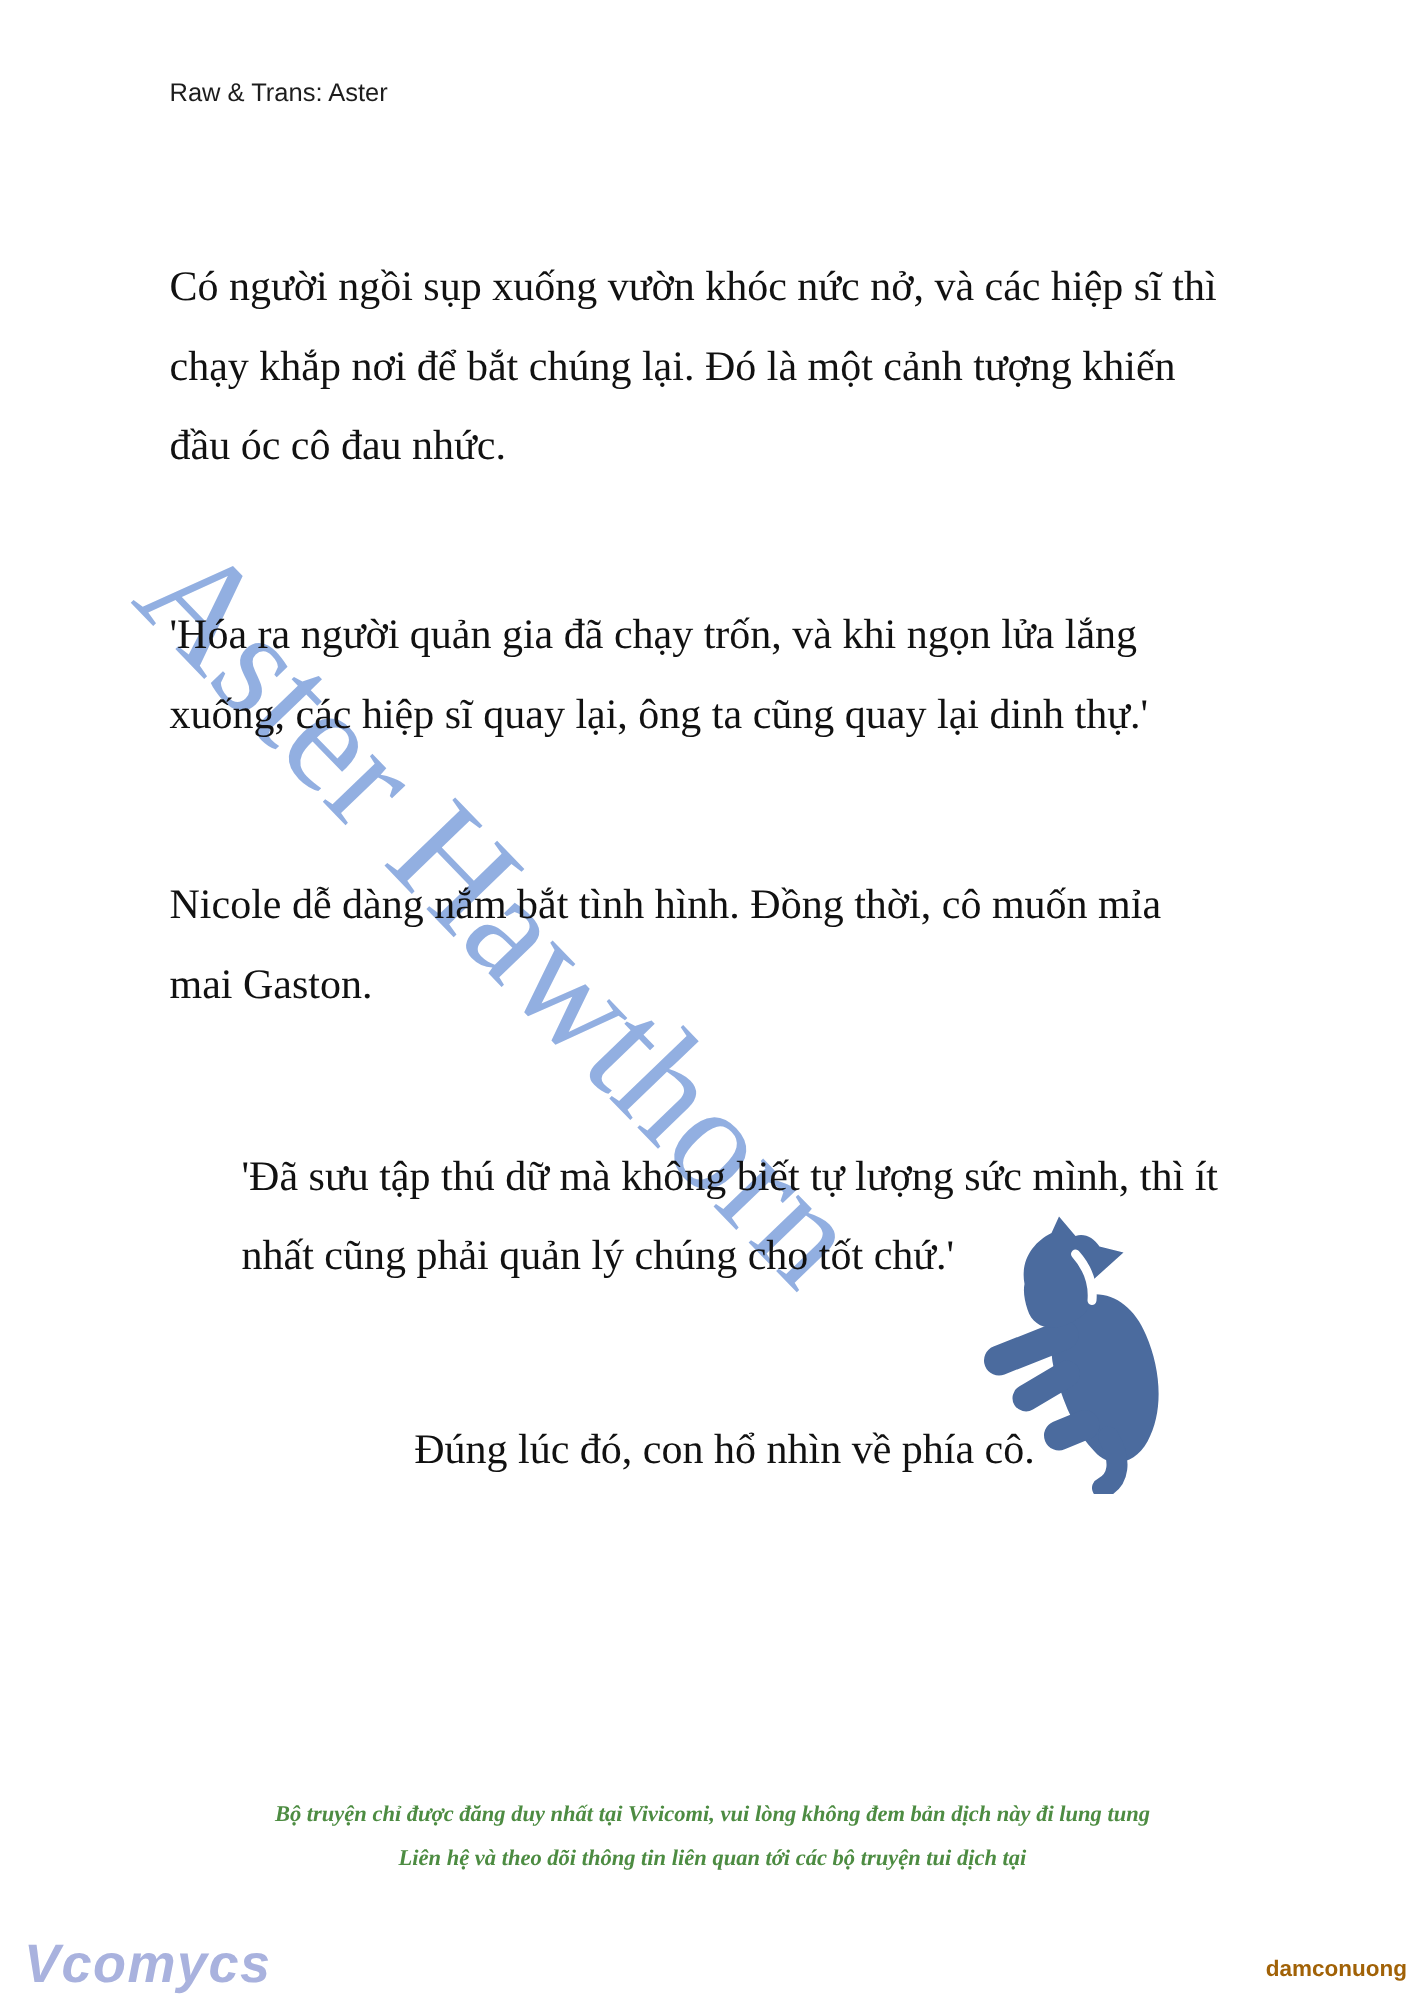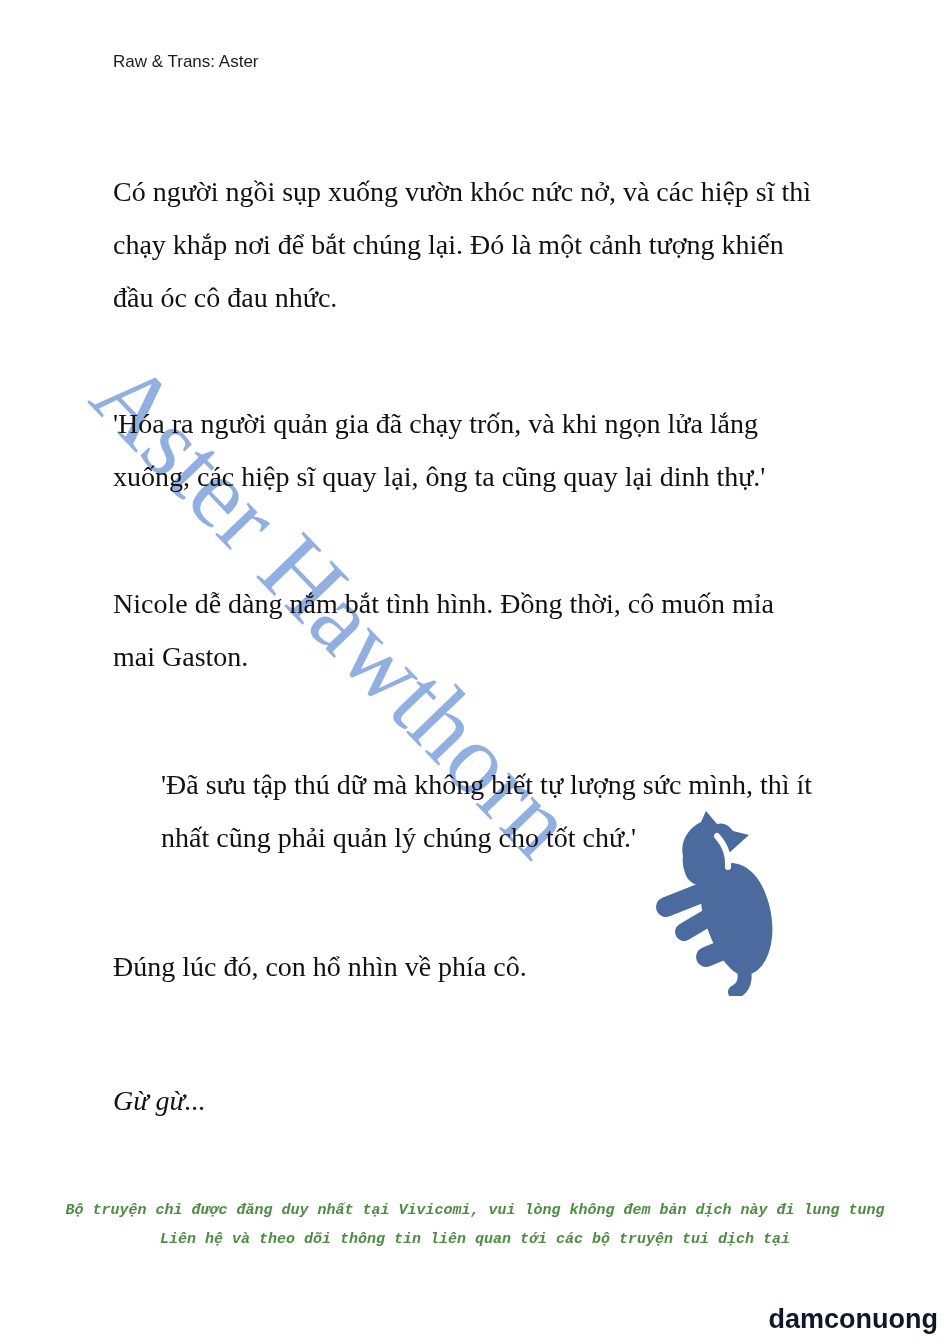--- a/index.html
+++ b/index.html
@@ -42,37 +42,37 @@
     margin: 0;
     font-size: 28px;
     line-height: 53px;
     white-space: pre;
     z-index: 2;
   }
   .p1 { top: 165px; font-family: Liberation Serif, serif; }
   .p2 { top: 397px; }
   .p3 { top: 577px; }
   .p4 { top: 758px; margin-left: 48px; }
-  .p5 { top: 940px; }
+  .p5 { top: 940px; text-align: center; }
   .p6 { top: 1074px; font-style: italic; }
   .cat {
     position: absolute;
     left: 653px;
     top: 810px;
     width: 122px;
     height: 186px;
     z-index: 2;
   }
   .footer {
     position: absolute;
     left: 0;
     top: 1196px;
     width: 950px;
     text-align: center;
-    font-family: Liberation Mono, monospace;
+    font-family: Liberation Serif, serif;
     font-size: 15px;
     font-weight: bold;
     font-style: italic;
     line-height: 29px;
     color: #4d8c42;
     z-index: 3;
   }
   .logo {
     position: absolute;
     left: 16px;
@@ -83,23 +83,23 @@
     font-style: italic;
     letter-spacing: 1px;
     color: #a9b2de;
     z-index: 3;
   }
   .corner {
     position: absolute;
     right: 12px;
     top: 1304px;
     font-family: "Liberation Sans", sans-serif;
-    font-size: 27px;
+    font-size: 15px;
     font-weight: bold;
-    color: #0f172a;
+    color: #a16207;
     z-index: 3;
   }
 </style>
 </head>
 <body>
 
 <div class="page">
 
   <div class="header">Raw &amp; Trans: Aster</div>
 
@@ -108,21 +108,20 @@
   <p class="para p1">Có người ngồi sụp xuống vườn khóc nức nở, và các hiệp sĩ thì
 chạy khắp nơi để bắt chúng lại. Đó là một cảnh tượng khiến
 đầu óc cô đau nhức.</p>
   <p class="para p2">'Hóa ra người quản gia đã chạy trốn, và khi ngọn lửa lắng
 xuống, các hiệp sĩ quay lại, ông ta cũng quay lại dinh thự.'</p>
   <p class="para p3">Nicole dễ dàng nắm bắt tình hình. Đồng thời, cô muốn mỉa
 mai Gaston.</p>
   <p class="para p4">'Đã sưu tập thú dữ mà không biết tự lượng sức mình, thì ít
 nhất cũng phải quản lý chúng cho tốt chứ.'</p>
   <p class="para p5">Đúng lúc đó, con hổ nhìn về phía cô.</p>
-  <p class="para p6">Gừ gừ...</p>
 
   <svg class="cat" viewBox="0 0 122 186" xmlns="http://www.w3.org/2000/svg" aria-hidden="true">
     <g>
 
       <path fill="#4b6b9e" d="M60 58
         C 80 46, 101 56, 111 80
         C 121 103, 123 131, 112 151
         C 103 167, 87 169, 77 158
         C 65 146, 57 128, 51 108
         C 45 88, 47 65, 60 58 Z"></path>
@@ -145,16 +144,17 @@
 
       <path stroke="#ffffff" stroke-width="6" stroke-linecap="round" fill="none" d="M64 26 C 72 35, 76 45, 75 57"></path>
     </g>
   </svg>
 
   <div class="footer">
     <div>Bộ truyện chỉ được đăng duy nhất tại Vivicomi, vui lòng không đem bản dịch này đi lung tung</div>
     <div>Liên hệ và theo dõi thông tin liên quan tới các bộ truyện tui dịch tại</div>
   </div>
 
+  <div class="logo">Vcomycs</div>
 
   <div class="corner">damconuong</div>
 
 </div>
 
 </body></html>

